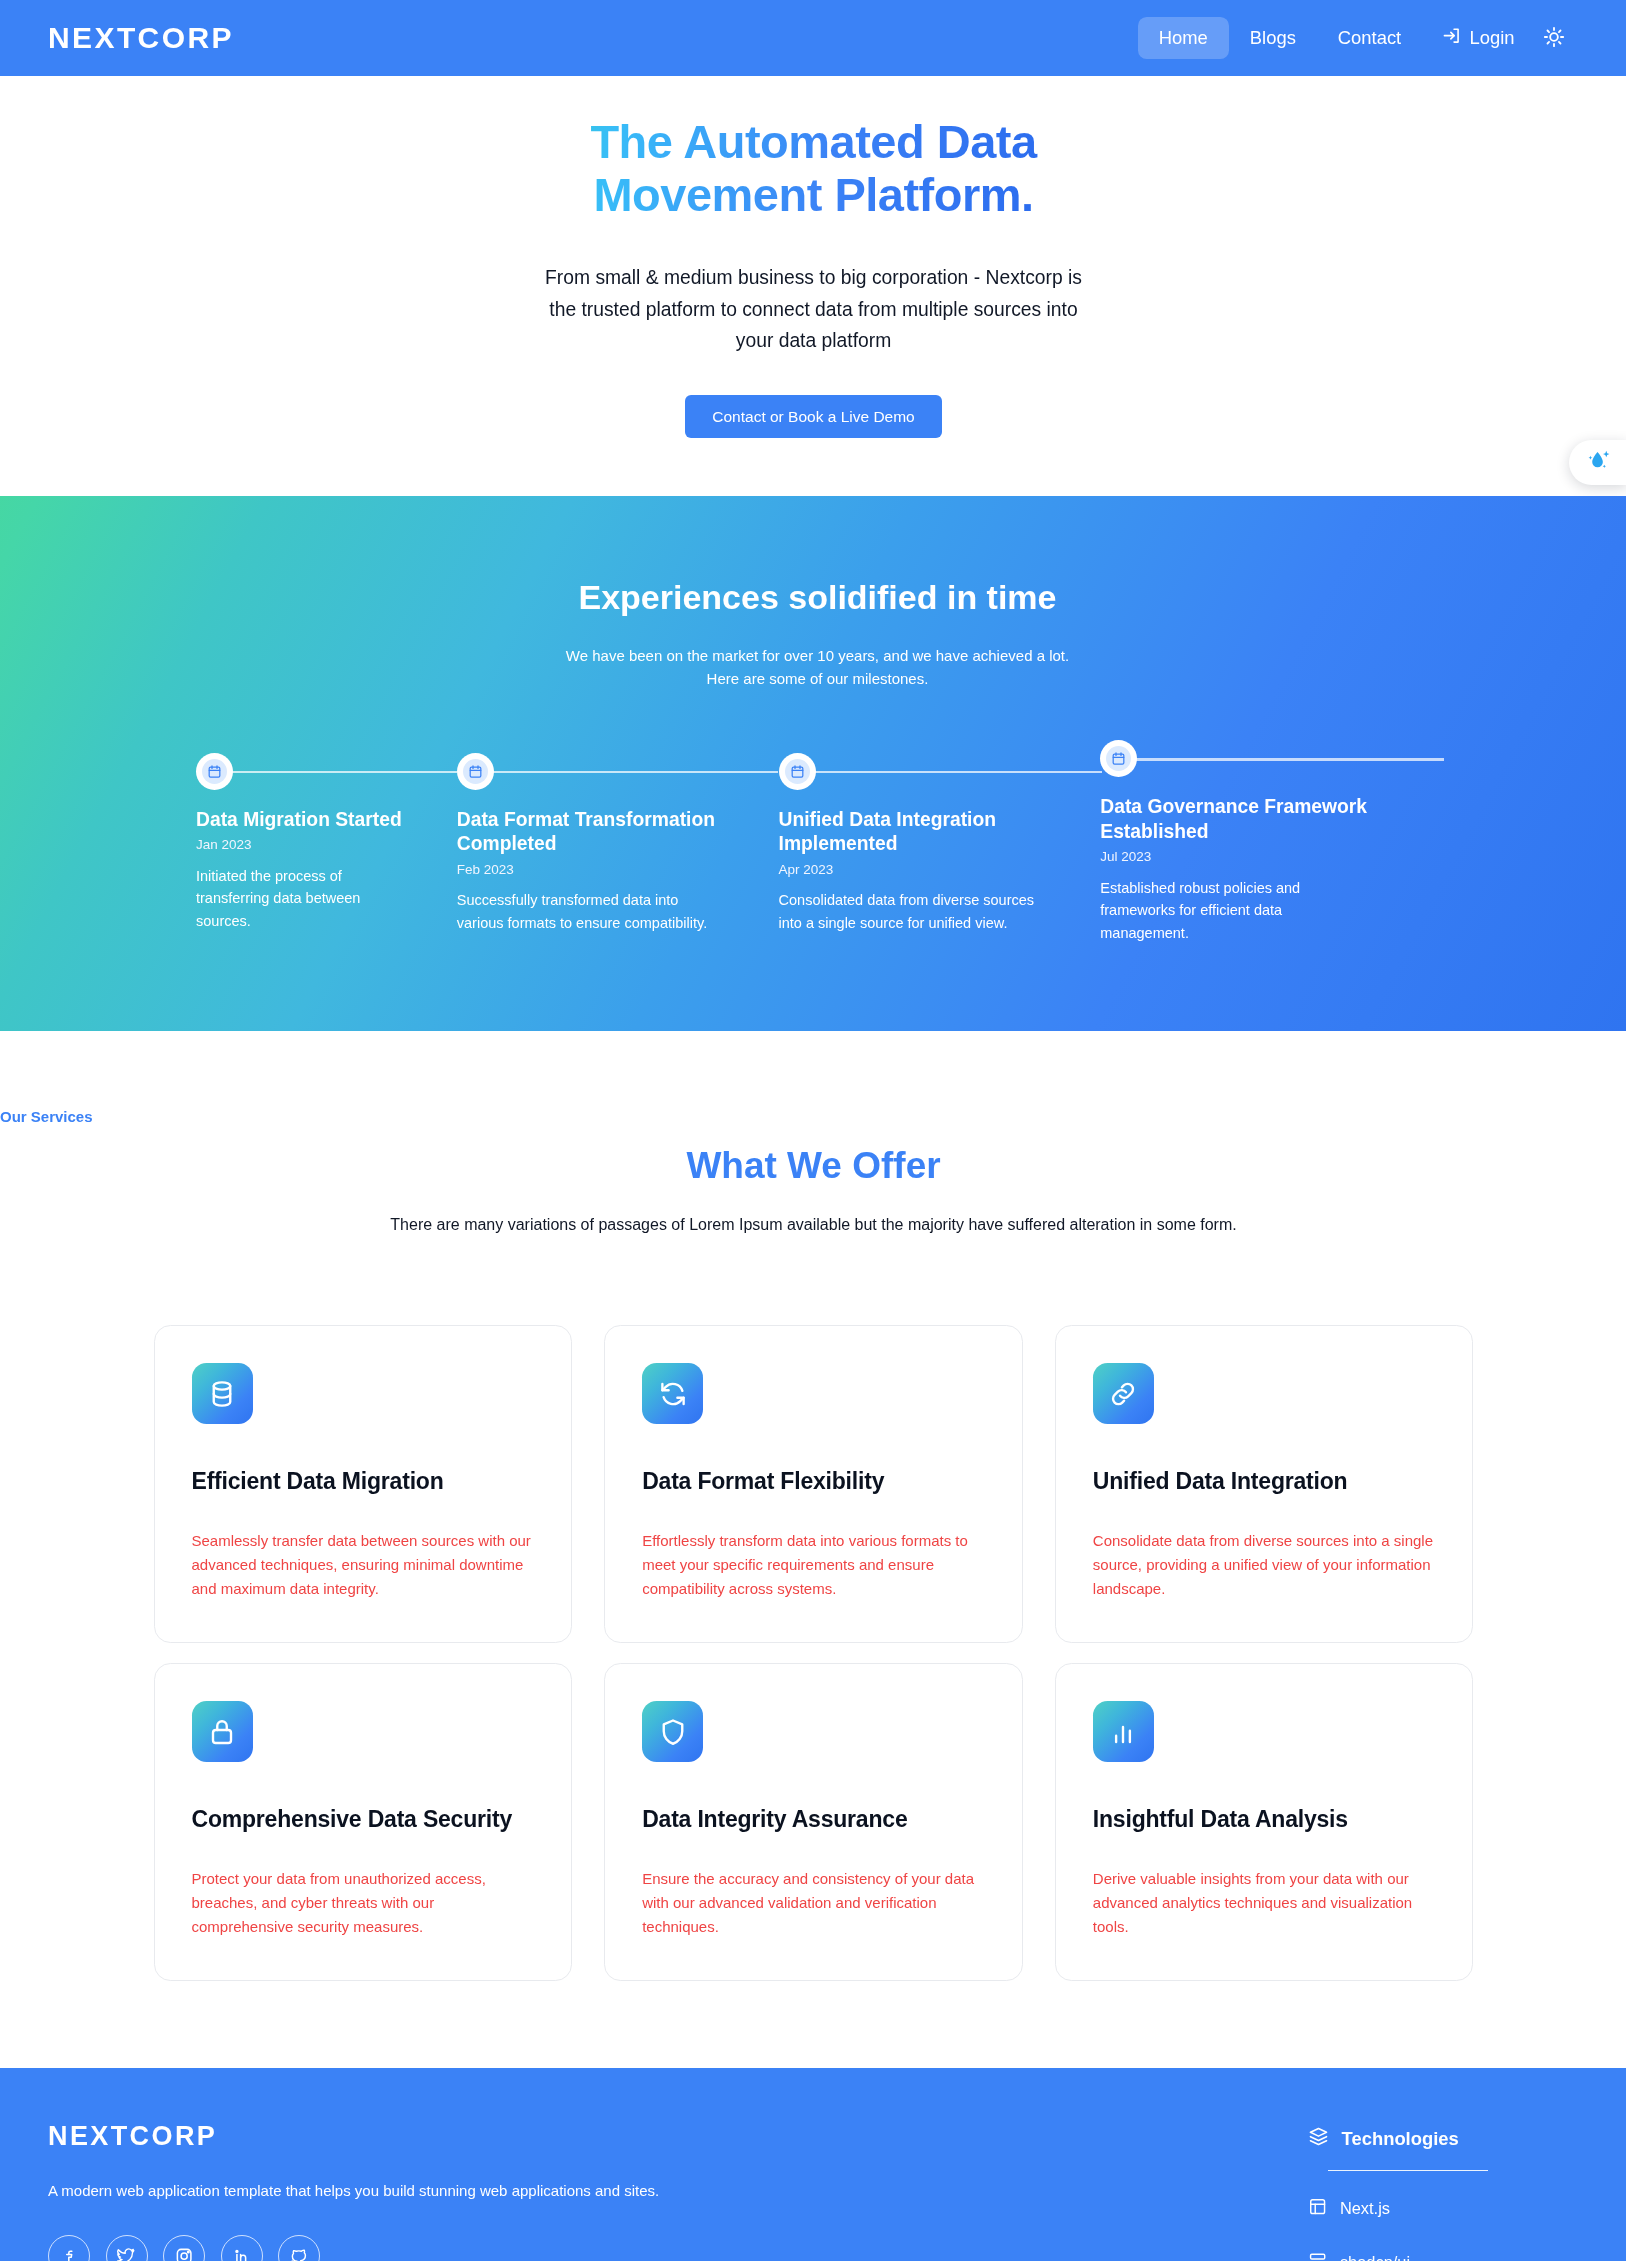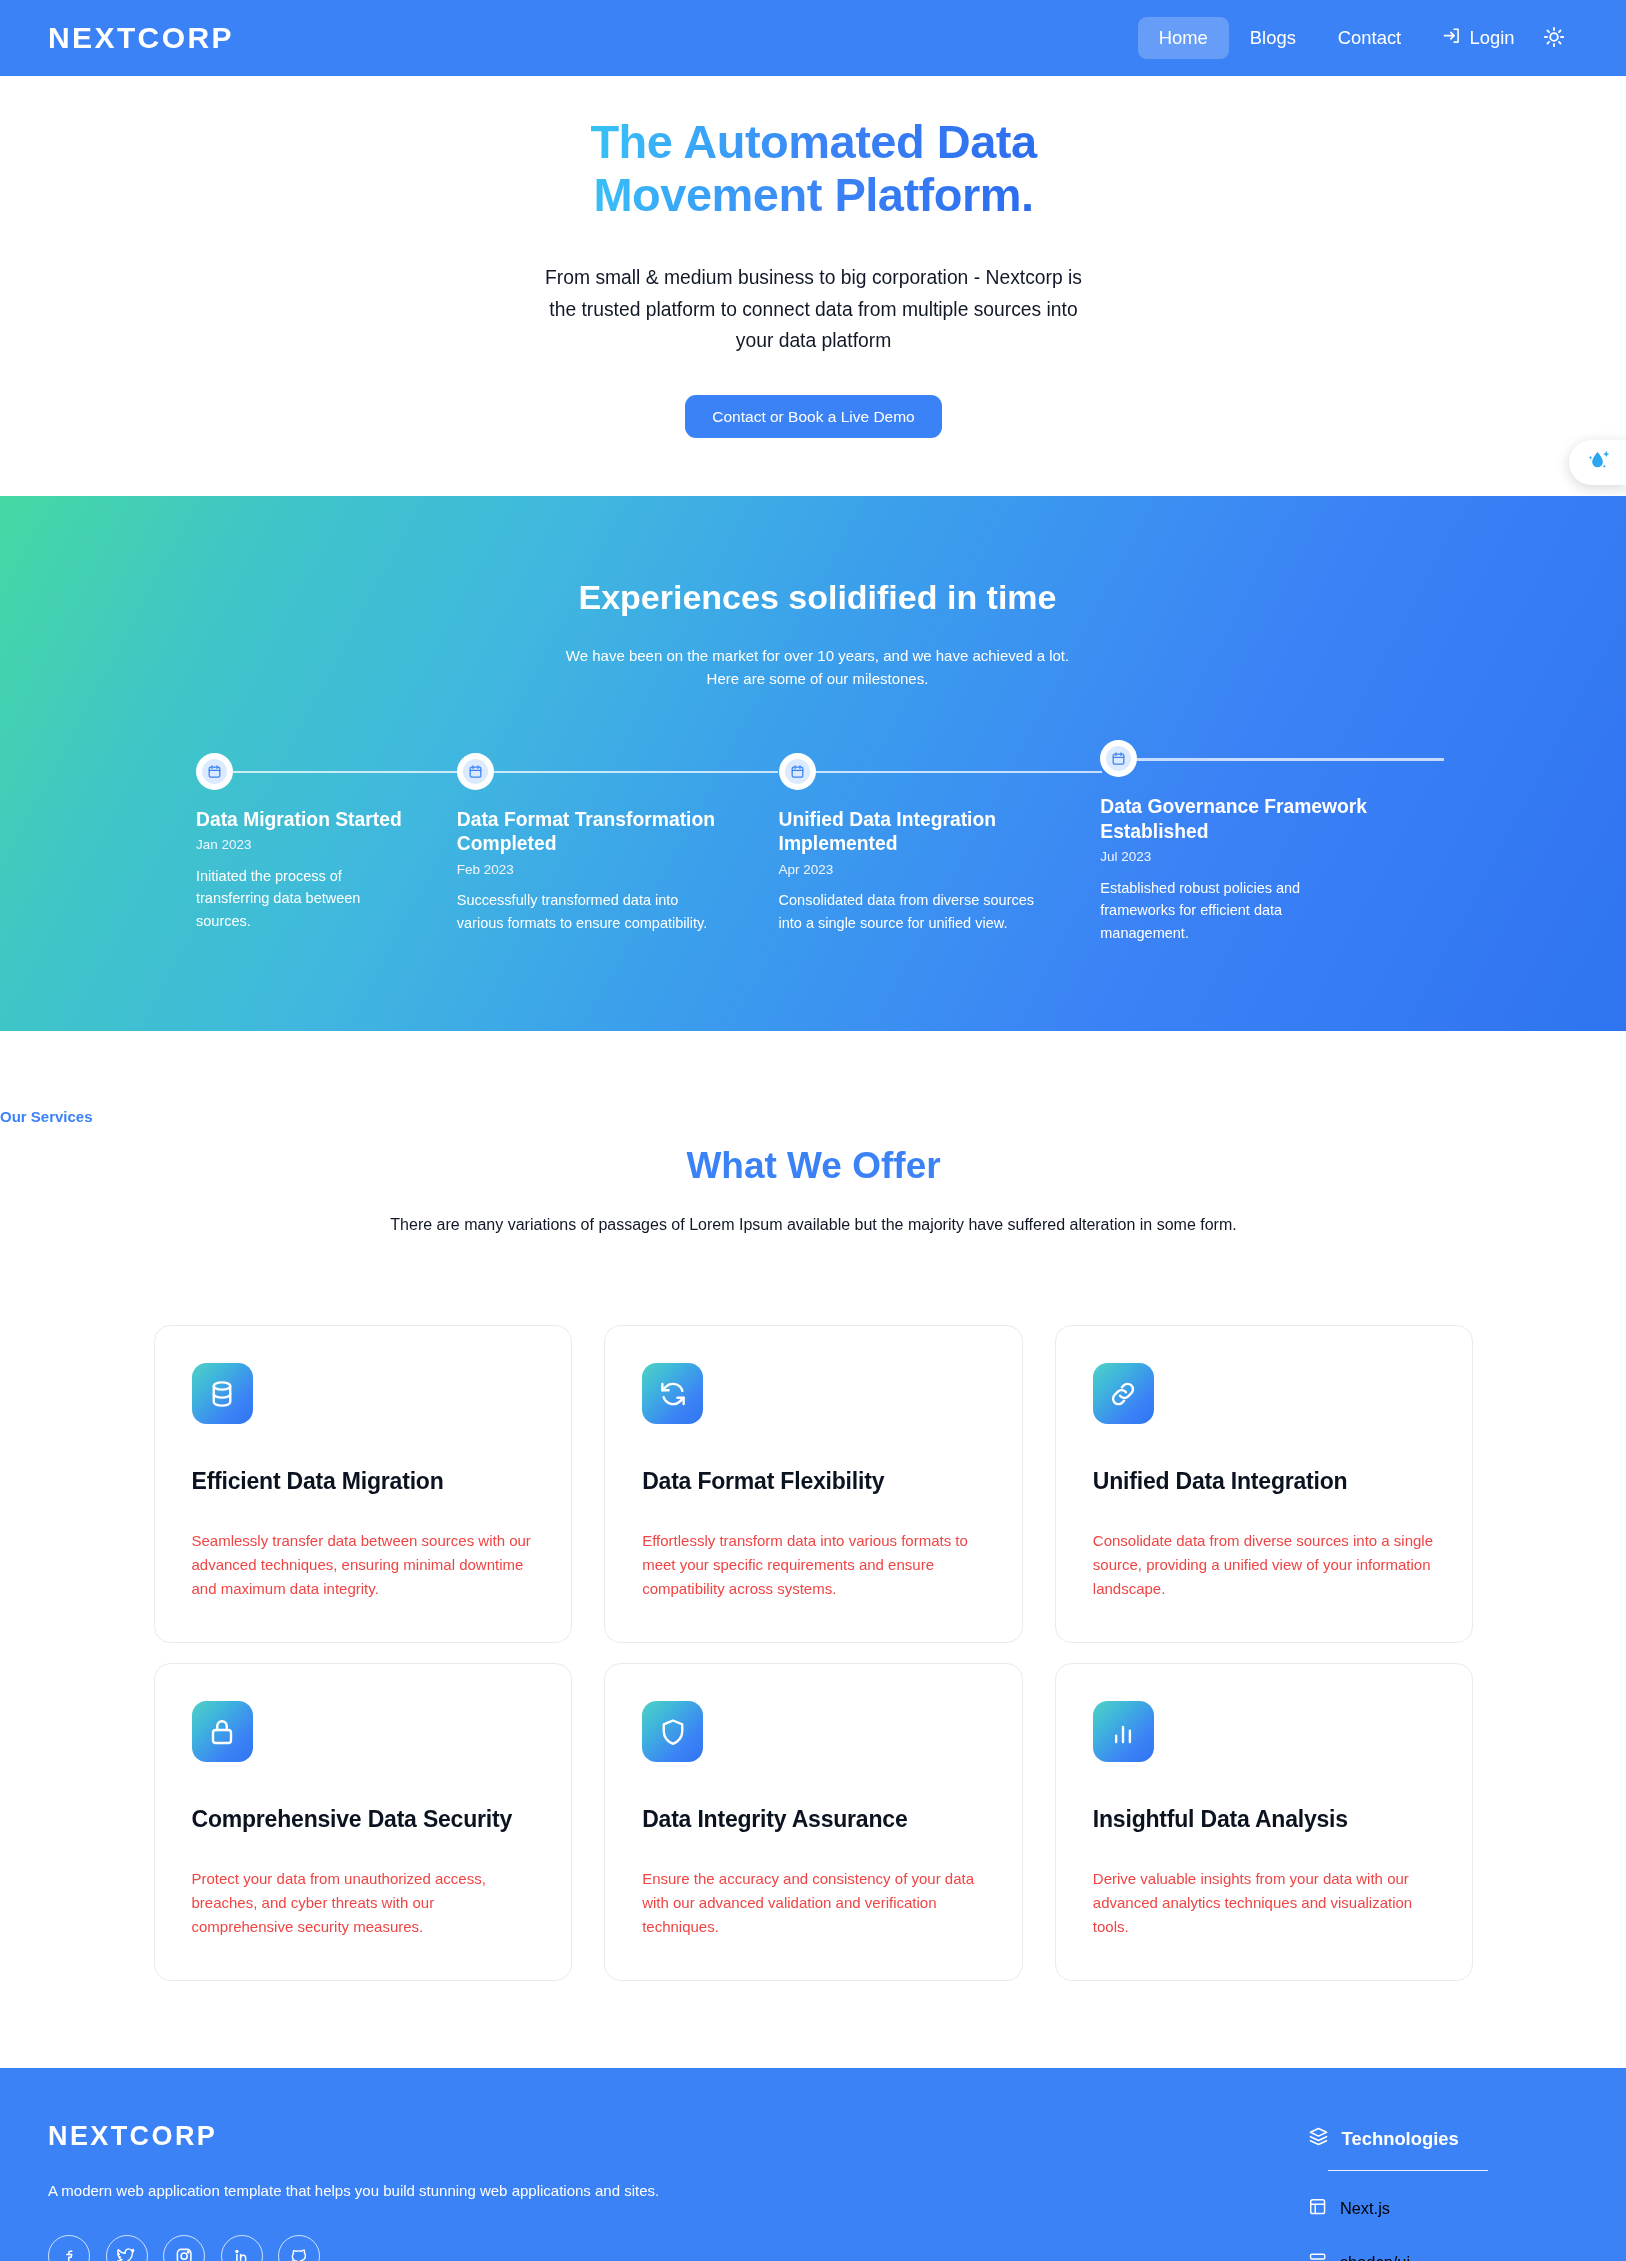--- a/index.html
+++ b/index.html
@@ -45,21 +45,21 @@
     -webkit-background-clip:text; background-clip:text; color:transparent;
     max-width:629px; margin:0 auto;
   }
   .hero p{
     margin:41px auto 0 auto; max-width:542px; font-size:19.3px; line-height:1.62;
     color:#111827;
   }
   .hero-cta{
     margin-top:39px; display:inline-flex; align-items:center; justify-content:center;
     background:#3B82F6; color:#ffffff; font-size:15.5px; font-weight:400;
-    padding:12.6px 27px; border:none; border-radius:11px; cursor:pointer;
+    padding:12.6px 27px; border:none; border-radius:6px; cursor:pointer;
     font-family:"Liberation Sans", sans-serif;
   }
   .float-widget{
     position:absolute; right:0px; top:364px; width:58px; height:45px;
     background:#ffffff; border-radius:23px 0 0 23px;
     box-shadow:0 2.9px 12.6px rgba(15,23,42,0.17);
     display:flex; align-items:center; justify-content:center;
   }
   .float-widget svg{ width:29px; height:29px; }
 
@@ -174,21 +174,21 @@
   .f-right{ min-width:271px; padding-top:4.8px; }
   .f-tech-head{
     display:flex; align-items:center; gap:12.6px; color:#ffffff;
     font-size:18.4px; font-weight:700;
   }
   .f-tech-head svg{ width:21px; height:21px; }
   .f-rule{
     height:1.5px; background:rgba(255,255,255,0.9); width:160px; margin:17.4px 0 26px 20.3px;
   }
   .f-tech-item{
-    display:flex; align-items:center; gap:12.6px; color:#000000;
+    display:flex; align-items:center; gap:12.6px; color:#ffffff;
     font-size:16.4px; margin-bottom:31px; cursor:pointer;
   }
   .f-tech-item svg{ width:19.3px; height:19.3px; flex:0 0 19.3px; }
 </style>
 </head>
 <body>
 
 <div class="navbar">
   <div class="brand">NEXTCORP</div>
   <div class="nav-right">

